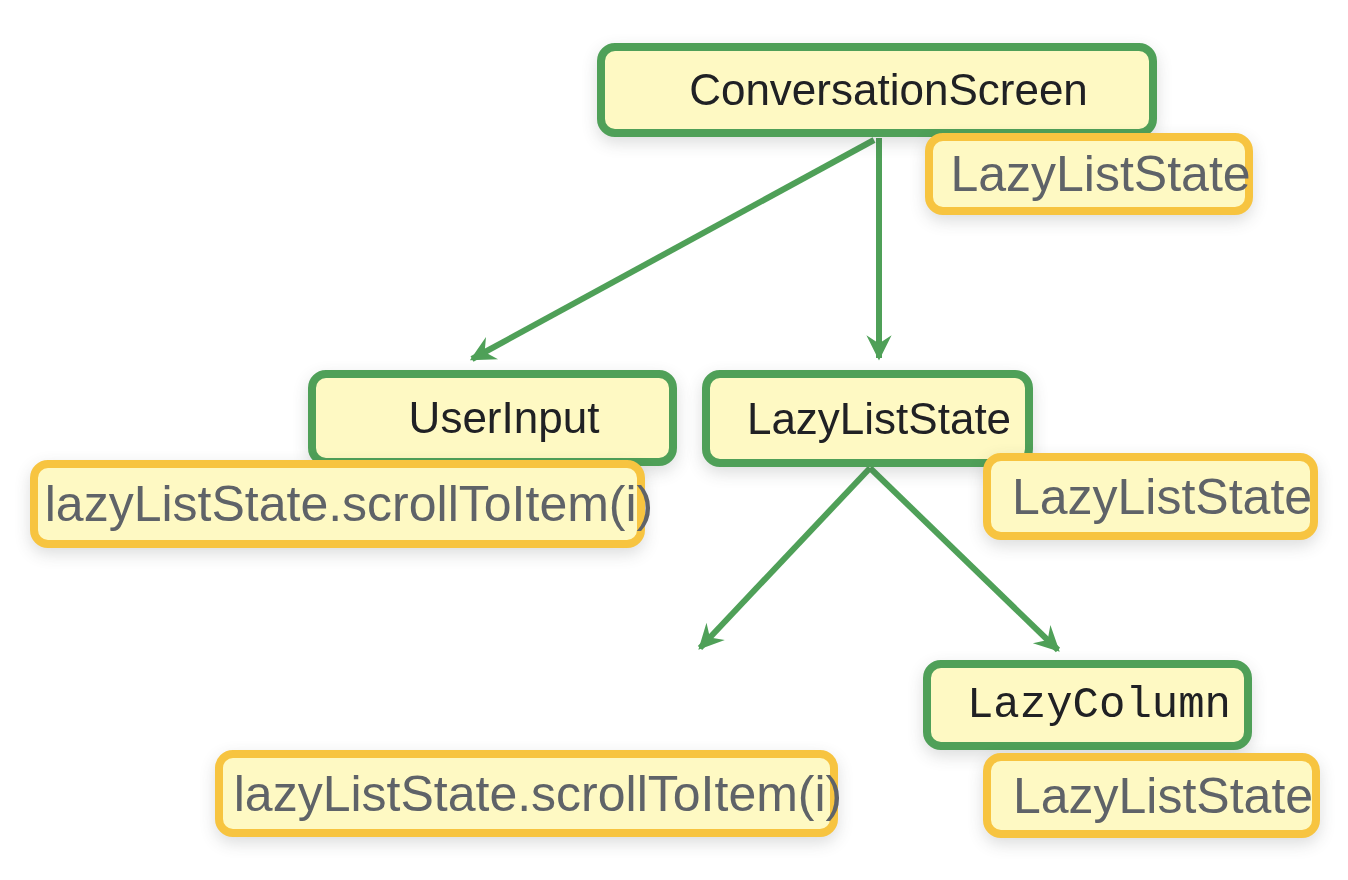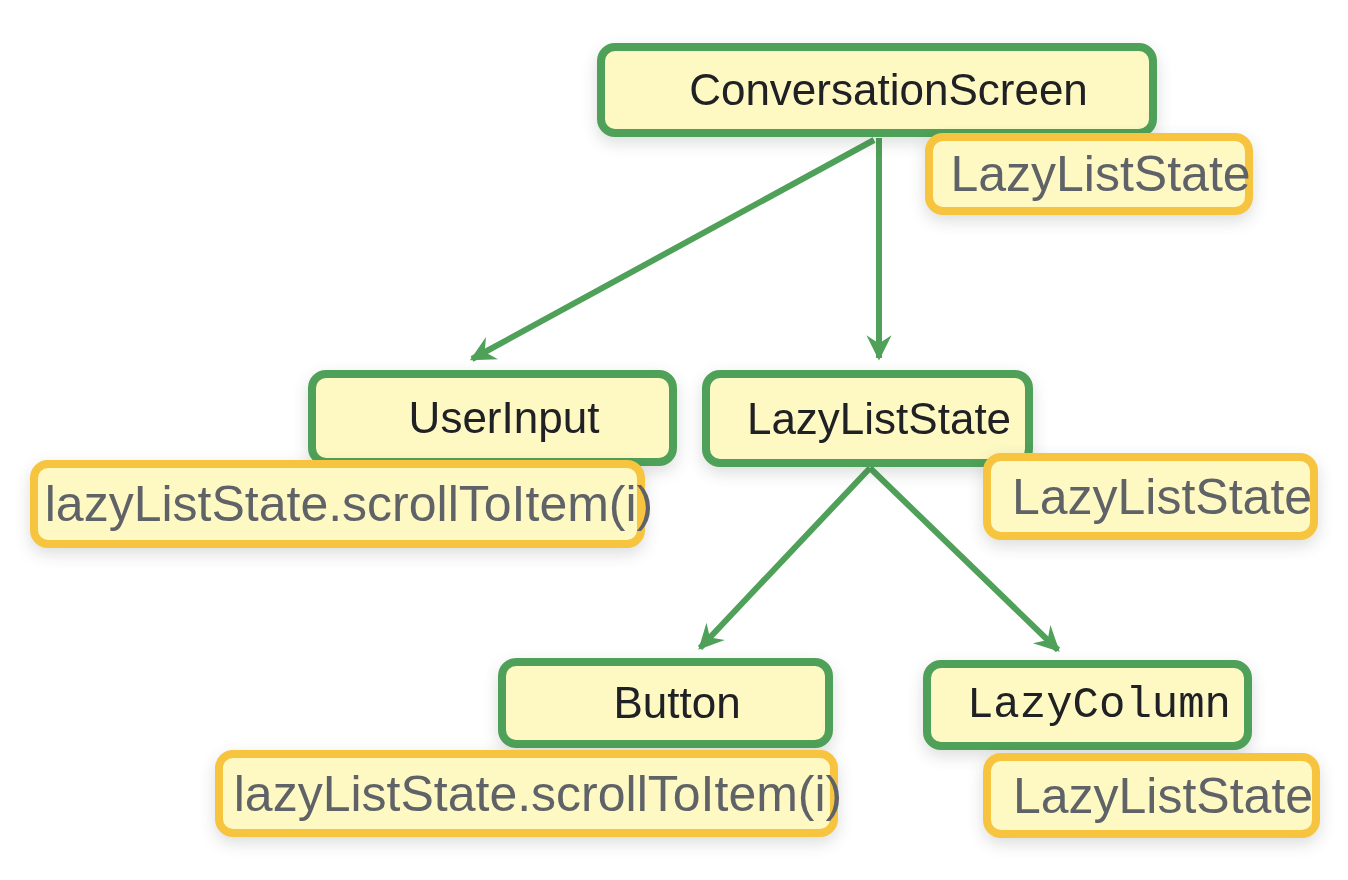--- a/index.html
+++ b/index.html
@@ -78,23 +78,20 @@
   </div>
 
   <div class="node composable" style="left:702px;top:370px;width:331px;height:97px;">
     <span>LazyListState</span>
   </div>
 
   <div class="node state" style="left:983px;top:453px;width:335px;height:87px;">
     <span>LazyListState</span>
   </div>
 
-  <div class="node composable" style="left:498px;top:658px;width:335px;height:90px;">
-    <span>Button</span>
-  </div>
 
   <div class="node state" style="left:215px;top:750px;width:623px;height:87px;">
     <span>lazyListState.scrollToItem(i)</span>
   </div>
 
   <div class="node composable" style="left:923px;top:660px;width:329px;height:90px;font-family:Liberation Mono, monospace;">
     <span>LazyColumn</span>
   </div>
 
   <div class="node state" style="left:983px;top:753px;width:337px;height:85px;">

